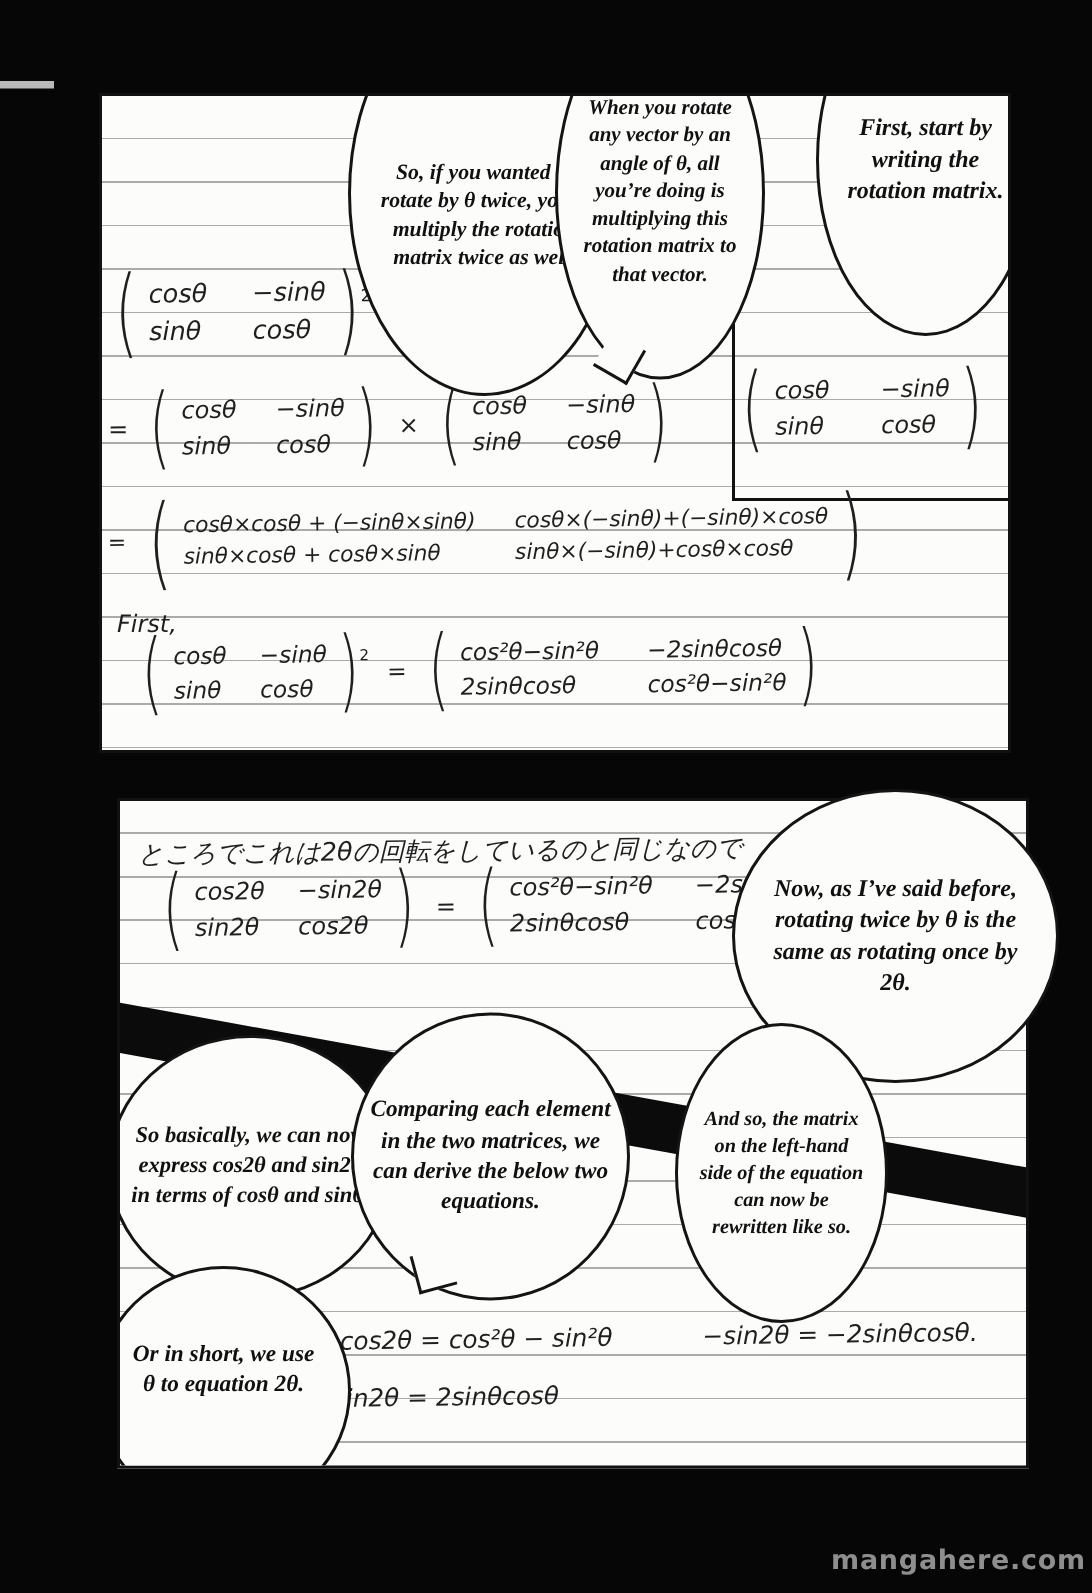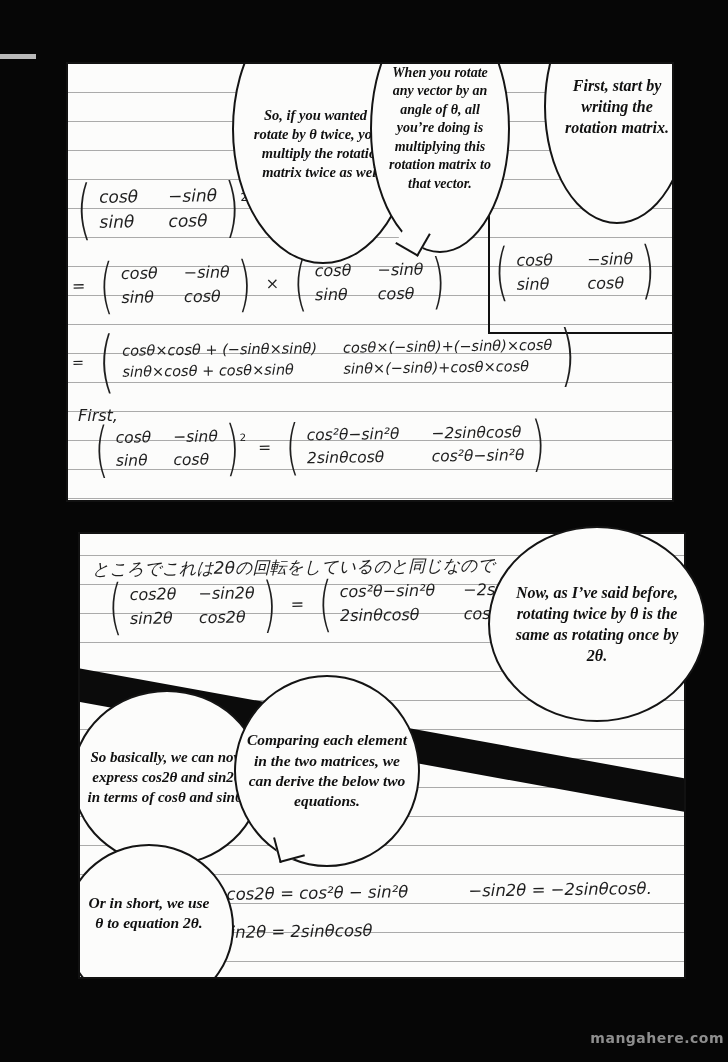--- a/index.html
+++ b/index.html
@@ -23,21 +23,21 @@
   .cells{display:grid;grid-template-columns:auto auto;row-gap:5px;padding:0 5px;white-space:nowrap;}
   .msup{font-size:.65em;position:relative;top:-10px;margin-left:-2px;font-style:normal;}
   
   .bubble{position:absolute;background:#fcfcfb;border:2px solid #141414;border-radius:50%;
     display:flex;align-items:center;justify-content:center;text-align:center;
     font-family:"Liberation Serif",serif;font-style:italic;font-weight:600;color:#101010;
     line-height:1.32;z-index:5;}
   .btxt{display:block;}
   .tail{position:absolute;width:24px;height:24px;background:#fcfcfb;z-index:5;}
   .watermark{position:absolute;right:4px;top:1030px;font-family:"DejaVu Sans",sans-serif;
-    font-weight:bold;font-size:14px;color:#8e8e8e;letter-spacing:.5px;z-index:8;}
+    font-weight:bold;font-size:18px;color:#8e8e8e;letter-spacing:.5px;z-index:8;}
   .speck{position:absolute;left:0;top:54px;width:36px;height:5px;background:#d9d9d9;opacity:.85;}
 </style>
 </head>
 <body>
 
 <div class="page">
   <div class="speck"></div>
 
   <section class="panel panel1">
     <div class="inset"></div>
@@ -198,15 +198,18 @@
 
     <div class="bubble" style="left:-16px;top:310px;width:166px;height:162px;font-size:15.5px;">
       <span class="btxt" style="width:78%;margin-bottom:28px;">Or in short, we use θ to equation 2θ.</span>
     </div>
   </section>
 
   <div class="bubble" style="left:488px;top:526px;width:214px;height:192px;font-size:16px;z-index:6;justify-content:center;">
     <span class="btxt" style="width:84%;">Now, as I’ve said before, rotating twice by θ is the same as rotating once by 2θ.</span>
   </div>
 
+  <div class="bubble" style="left:450px;top:682px;width:138px;height:196px;font-size:13.5px;z-index:7;">
+    <span class="btxt" style="width:80%;">And so, the matrix on the left-hand side of the equation can now be rewritten like so.</span>
+  </div>
 
   <div class="watermark">mangahere.com</div>
 </div>
 
 </body></html>

